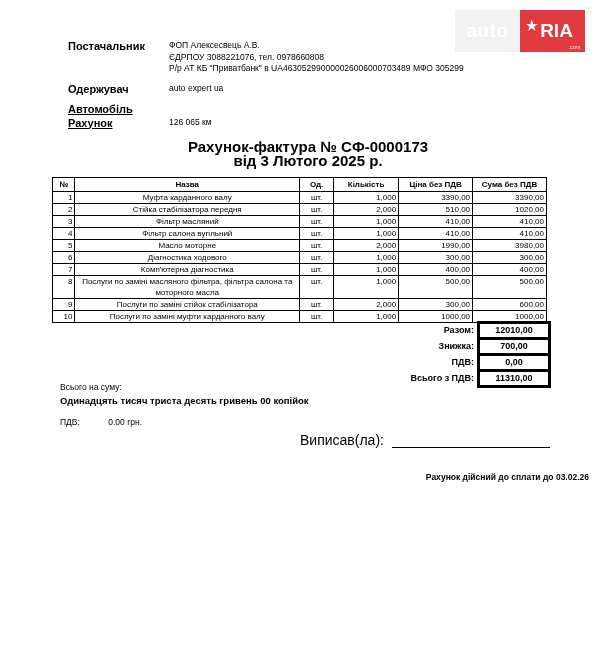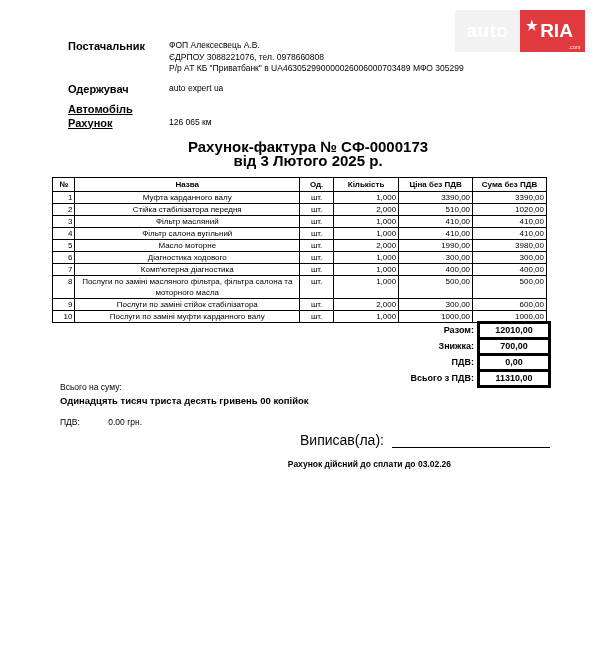--- a/index.html
+++ b/index.html
@@ -203,22 +203,22 @@
   .sign-label { margin-right: 8px; }
   .sign-line {
     flex: 1;
     border-bottom: 1px solid #000000;
     height: 10px;
   }
 
   .valid {
     position: absolute;
     left: 0;
-    top: 459px;
-    width: 451px;
+    top: 472px;
+    width: 589px;
     text-align: right;
     font-weight: bold;
     font-size: 8.5px;
   }
 </style>
 </head>
 <body>
 
 <div class="page">
 

